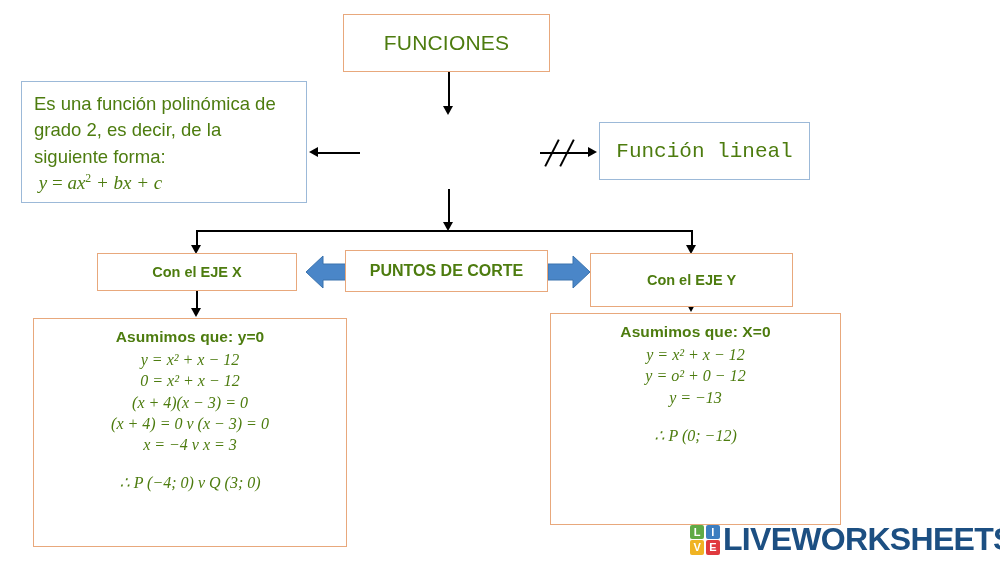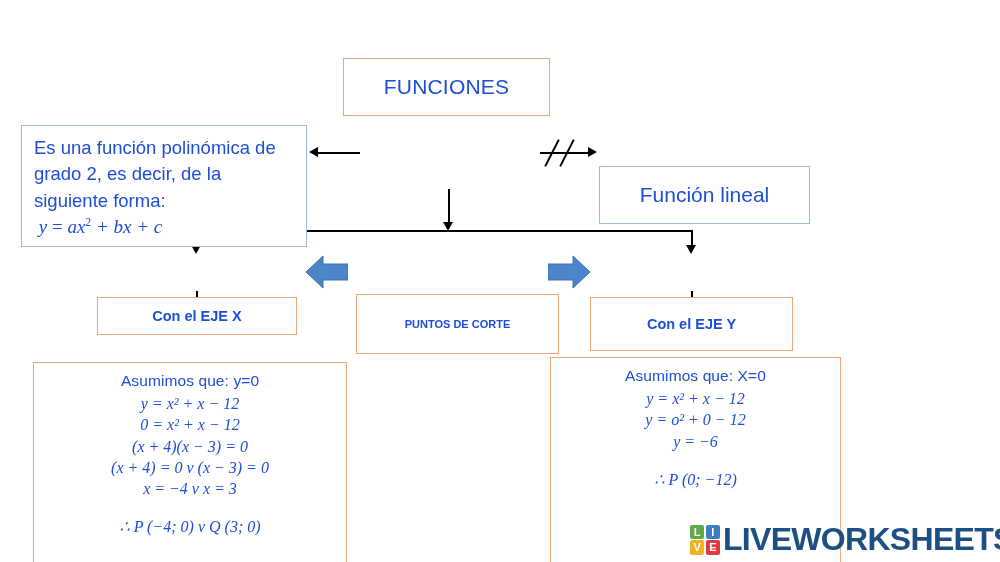--- a/index.html
+++ b/index.html
@@ -22,22 +22,21 @@
 
   
   .box {
     position: absolute;
     box-sizing: border-box;
     background: #ffffff;
     display: flex;
     align-items: center;
     justify-content: center;
     text-align: center;
-    color: #1d4ed8;
-    margin-top: 44px;
+    color: #4d7c0f;
   }
   .box-orange { border: 1.6px solid #e8a87c; }
   .box-blue   { border: 1.6px solid #9cb9d8; }
 
   
   #node-funciones {
     left: 343px; top: 14px; width: 207px; height: 58px;
     font-size: 21px;
     letter-spacing: .2px;
   }
@@ -53,49 +52,50 @@
     justify-content: flex-start;
     align-items: center;
     padding: 11px 10px 8px 12px;
     font-size: 18.5px;
     line-height: 1.42;
     text-align: left;
   }
   #node-lineal {
     left: 599px; top: 122px; width: 211px; height: 58px;
     font-size: 21px;
+    font-family: Liberation Mono, monospace;
   }
   #node-ejex {
     left: 97px; top: 253px; width: 200px; height: 38px;
     font-weight: bold; font-size: 14.5px;
   }
   #node-puntos {
-    left: 356px; top: 250px; width: 203px; height: 60px;
-    font-weight: bold; font-size: 11px;
+    left: 345px; top: 250px; width: 203px; height: 42px;
+    font-weight: bold; font-size: 16px;
   }
   #node-ejey {
     left: 590px; top: 253px; width: 203px; height: 54px;
     font-weight: bold; font-size: 14.5px;
   }
   #node-calc-x {
     left: 33px; top: 318px; width: 314px; height: 229px;
     align-items: flex-start; justify-content: flex-start;
     padding-top: 9px;
     flex-direction: column;
   }
   #node-calc-y {
     left: 550px; top: 313px; width: 291px; height: 212px;
     align-items: flex-start; justify-content: flex-start;
     padding-top: 9px;
     flex-direction: column;
   }
 
   .calc-body { width: 100%; text-align: center; }
   .calc-head {
-    font-weight: normal;
+    font-weight: bold;
     font-size: 15.5px;
     margin-bottom: 3px;
     letter-spacing: .1px;
   }
   .eq {
     font-family: "Liberation Serif", serif;
     font-style: italic;
     font-size: 16px;
     line-height: 1.33;
     white-space: nowrap;
@@ -265,21 +265,21 @@
       <div class="eq-gap"></div>
       <div class="eq">∴ P (−4; 0) v  Q (3; 0)</div>
     </div>
   </div>
 
   <div class="box box-orange" id="node-calc-y">
     <div class="calc-body">
       <div class="calc-head">Asumimos que: X=0</div>
       <div class="eq">y = x² + x − 12</div>
       <div class="eq">y = o² + 0 − 12</div>
-      <div class="eq">y = −6</div>
+      <div class="eq">y = −13</div>
       <div class="eq-gap"></div>
       <div class="eq">∴ P (0; −12)</div>
     </div>
   </div>
 
   <div id="logo">
     <div id="logo-mark">
       <span class="sq-l">L</span>
       <span class="sq-i">I</span>
       <span class="sq-v">V</span>

